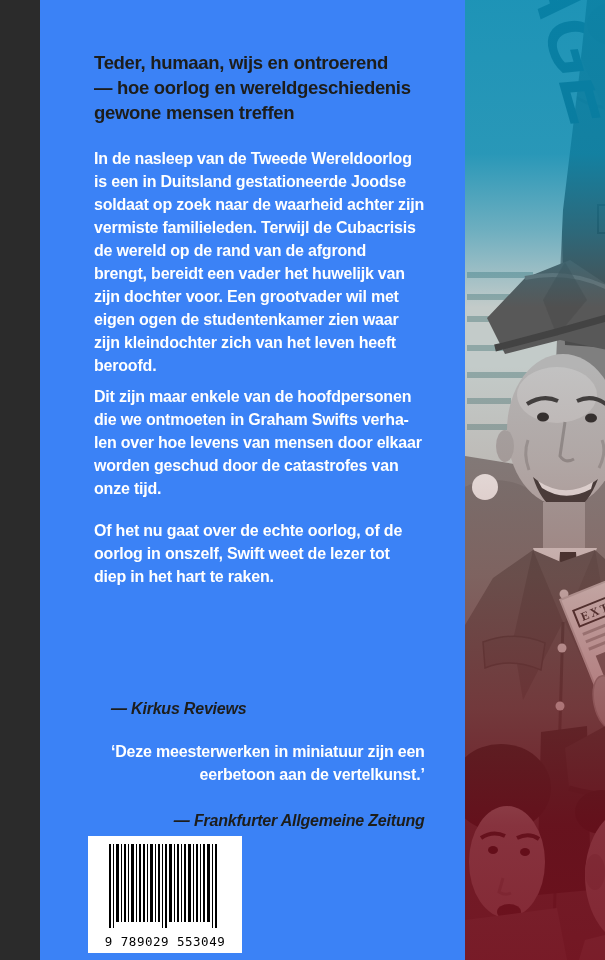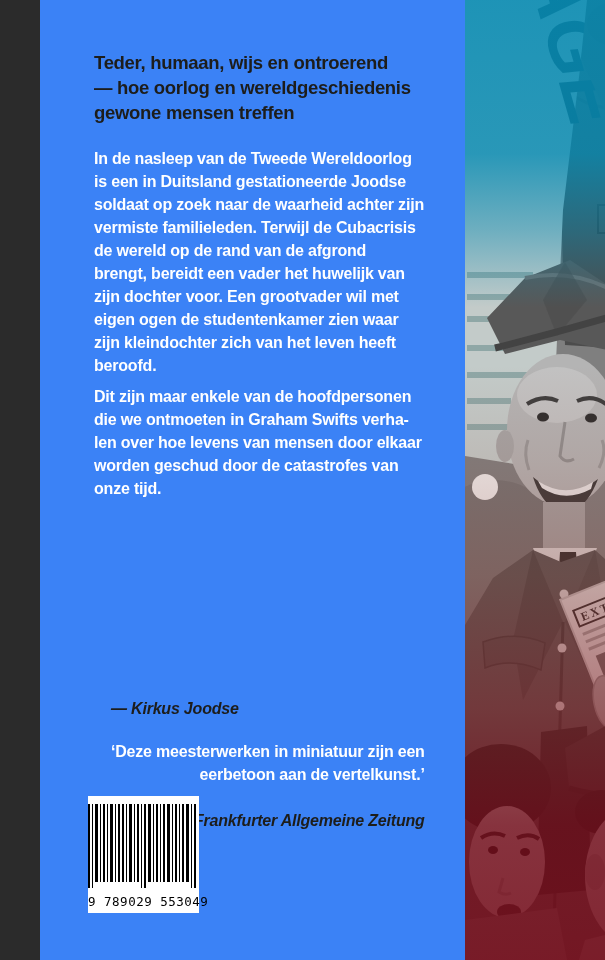--- a/index.html
+++ b/index.html
@@ -56,21 +56,21 @@
     background:linear-gradient(0deg,
       rgba(122,9,24,0.82) 0%,
       rgba(122,9,24,0.74) 14%,
       rgba(140,30,35,0.52) 26%,
       rgba(150,60,50,0.30) 40%,
       rgba(150,70,55,0.12) 52%,
       rgba(150,70,55,0) 62%);
   }
   
   .barcode-box{
-    position:absolute;left:48px;top:796px;width:111px;height:117px;
+    position:absolute;left:48px;top:836px;width:154px;height:117px;
     background:#ffffff;
     text-decoration:underline;
   }
   .barcode-box svg{display:block;margin:8px auto 0 auto;}
   .barcode-num{
     position:absolute;left:0;right:0;bottom:4px;
     text-align:center;
     font-family:"DejaVu Sans Mono", monospace;
     font-size:12.5px;
     color:#000;
@@ -95,24 +95,27 @@
 brengt, bereidt een vader het huwelijk van
 zijn dochter voor. Een grootvader wil met
 eigen ogen de studentenkamer zien waar
 zijn kleindochter zich van het leven heeft
 beroofd.</div>
   <div class="txt body-par p2">Dit zijn maar enkele van de hoofdpersonen
 die we ontmoeten in Graham Swifts verha-
 len over hoe levens van mensen door elkaar
 worden geschud door de catastrofes van
 onze tijd.</div>
+  <div class="txt body-par p3">Of het nu gaat over de echte oorlog, of de
+oorlog in onszelf, Swift weet de lezer tot
+diep in het hart te raken.</div>
 
   <div class="txt quote q1">
     <br>
-    <span class="quote-src">— Kirkus Joodse</span>
+    <span class="quote-src">— Kirkus Reviews</span>
   </div>
   <div class="txt quote q2">
     <span style="white-space:pre;">‘Deze meesterwerken in miniatuur zijn een
 eerbetoon aan de vertelkunst.’</span><br>
     <span class="quote-src">— Frankfurter Allgemeine Zeitung</span>
   </div>
 
   <div class="photo">
     <svg width="180" height="960" viewBox="0 0 180 960">
 

